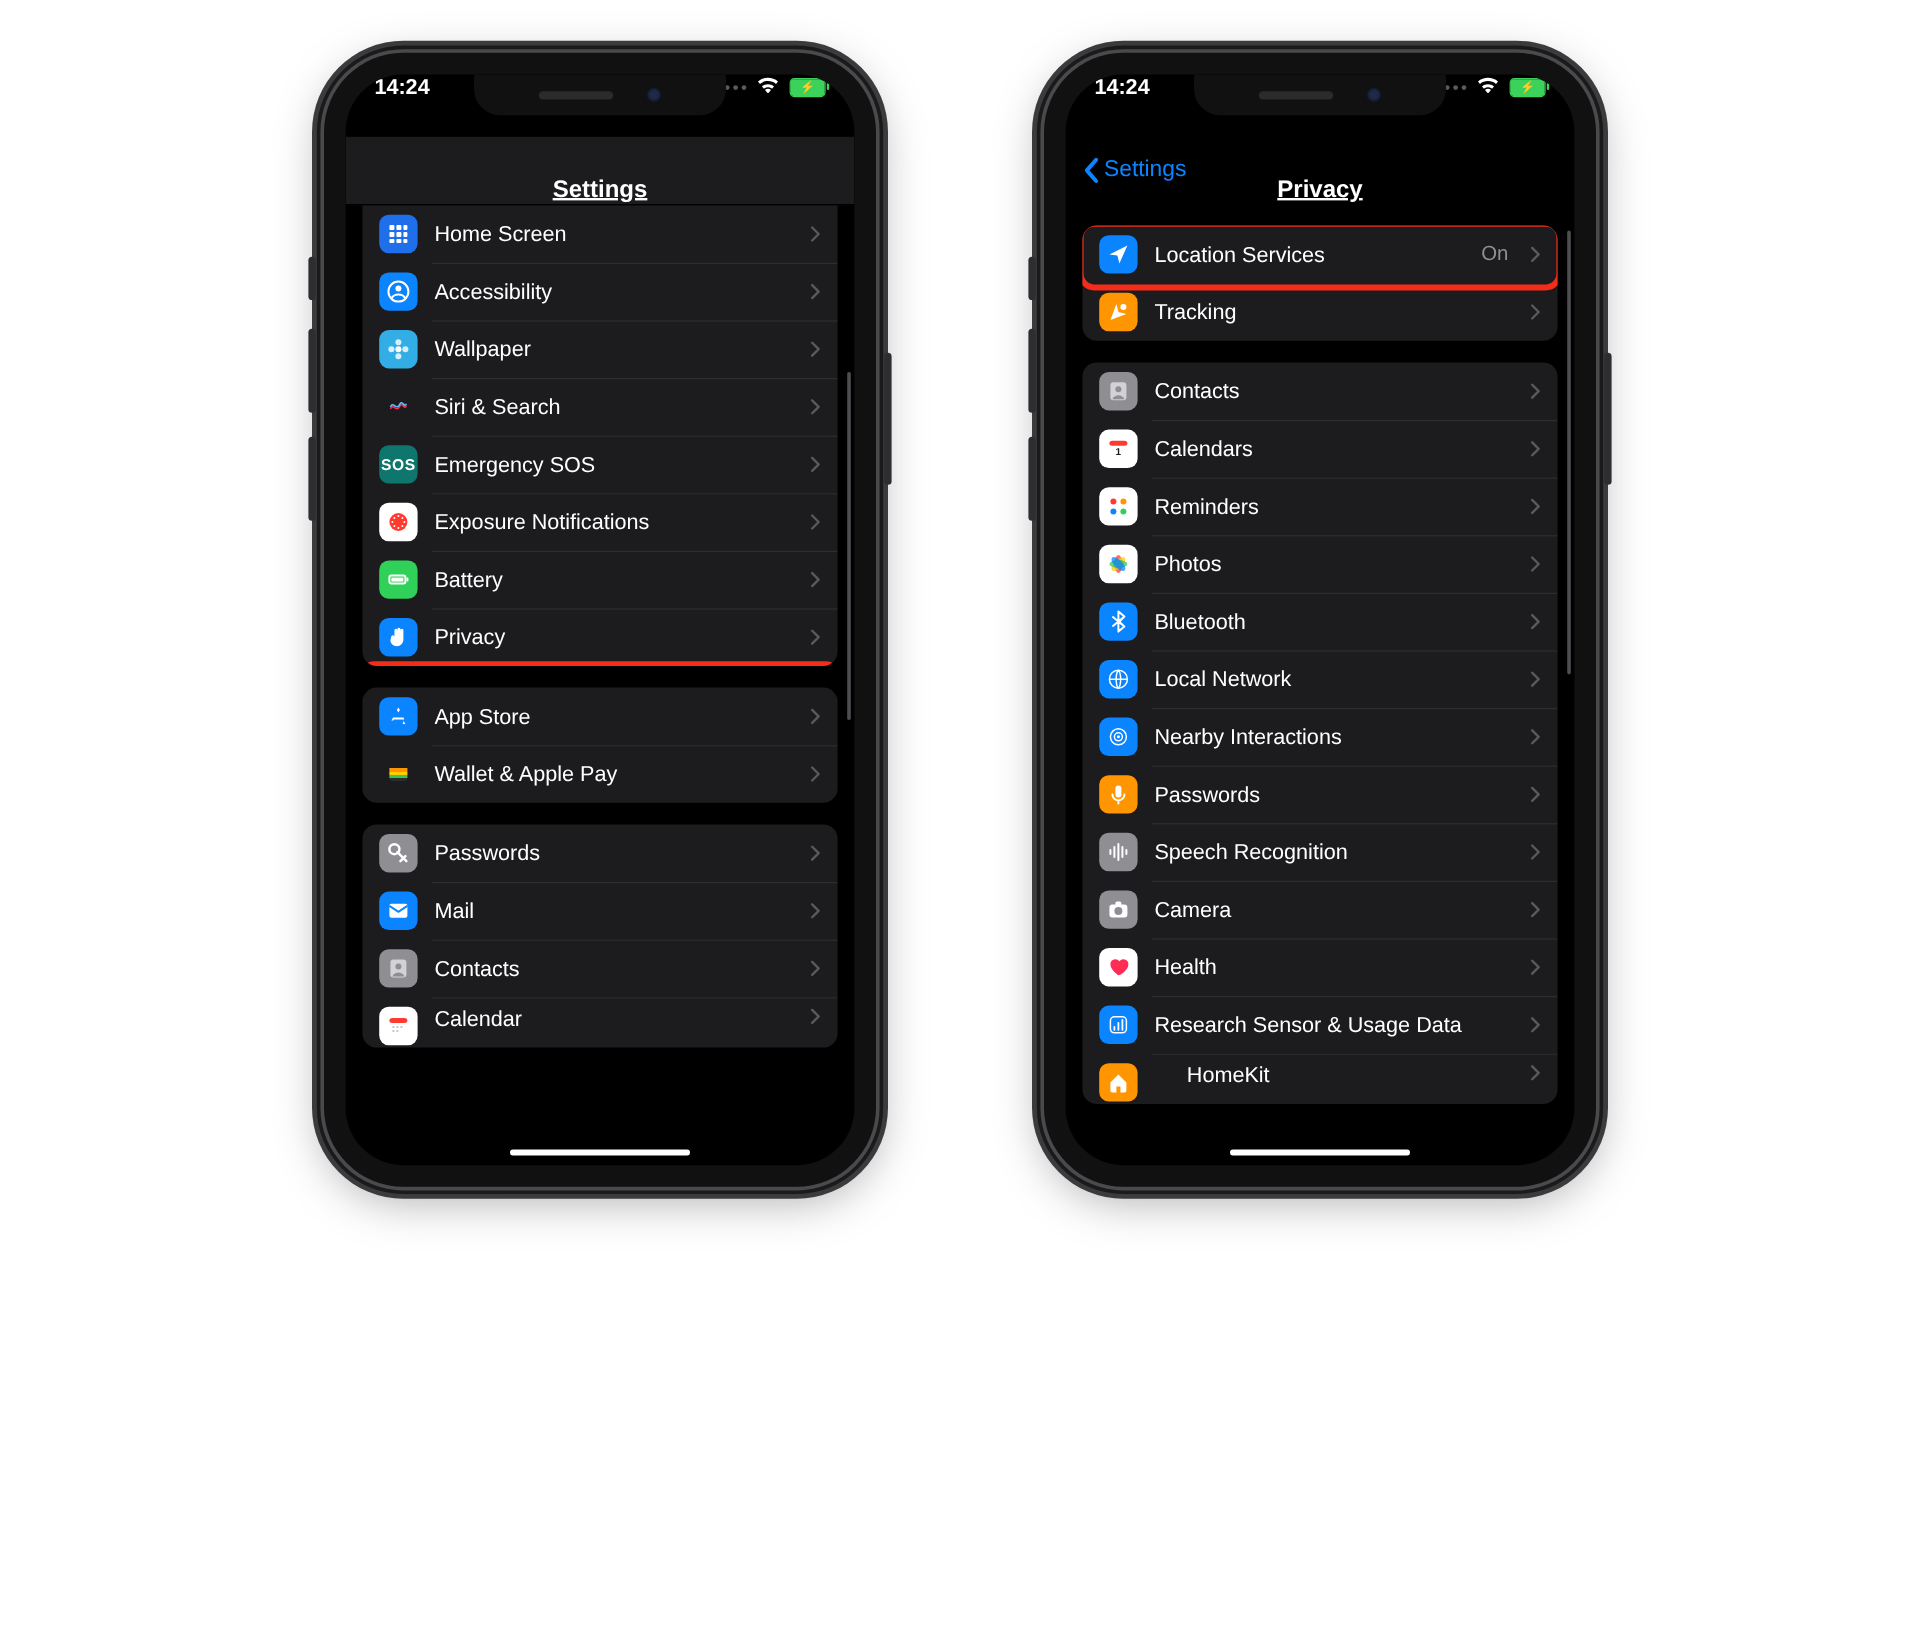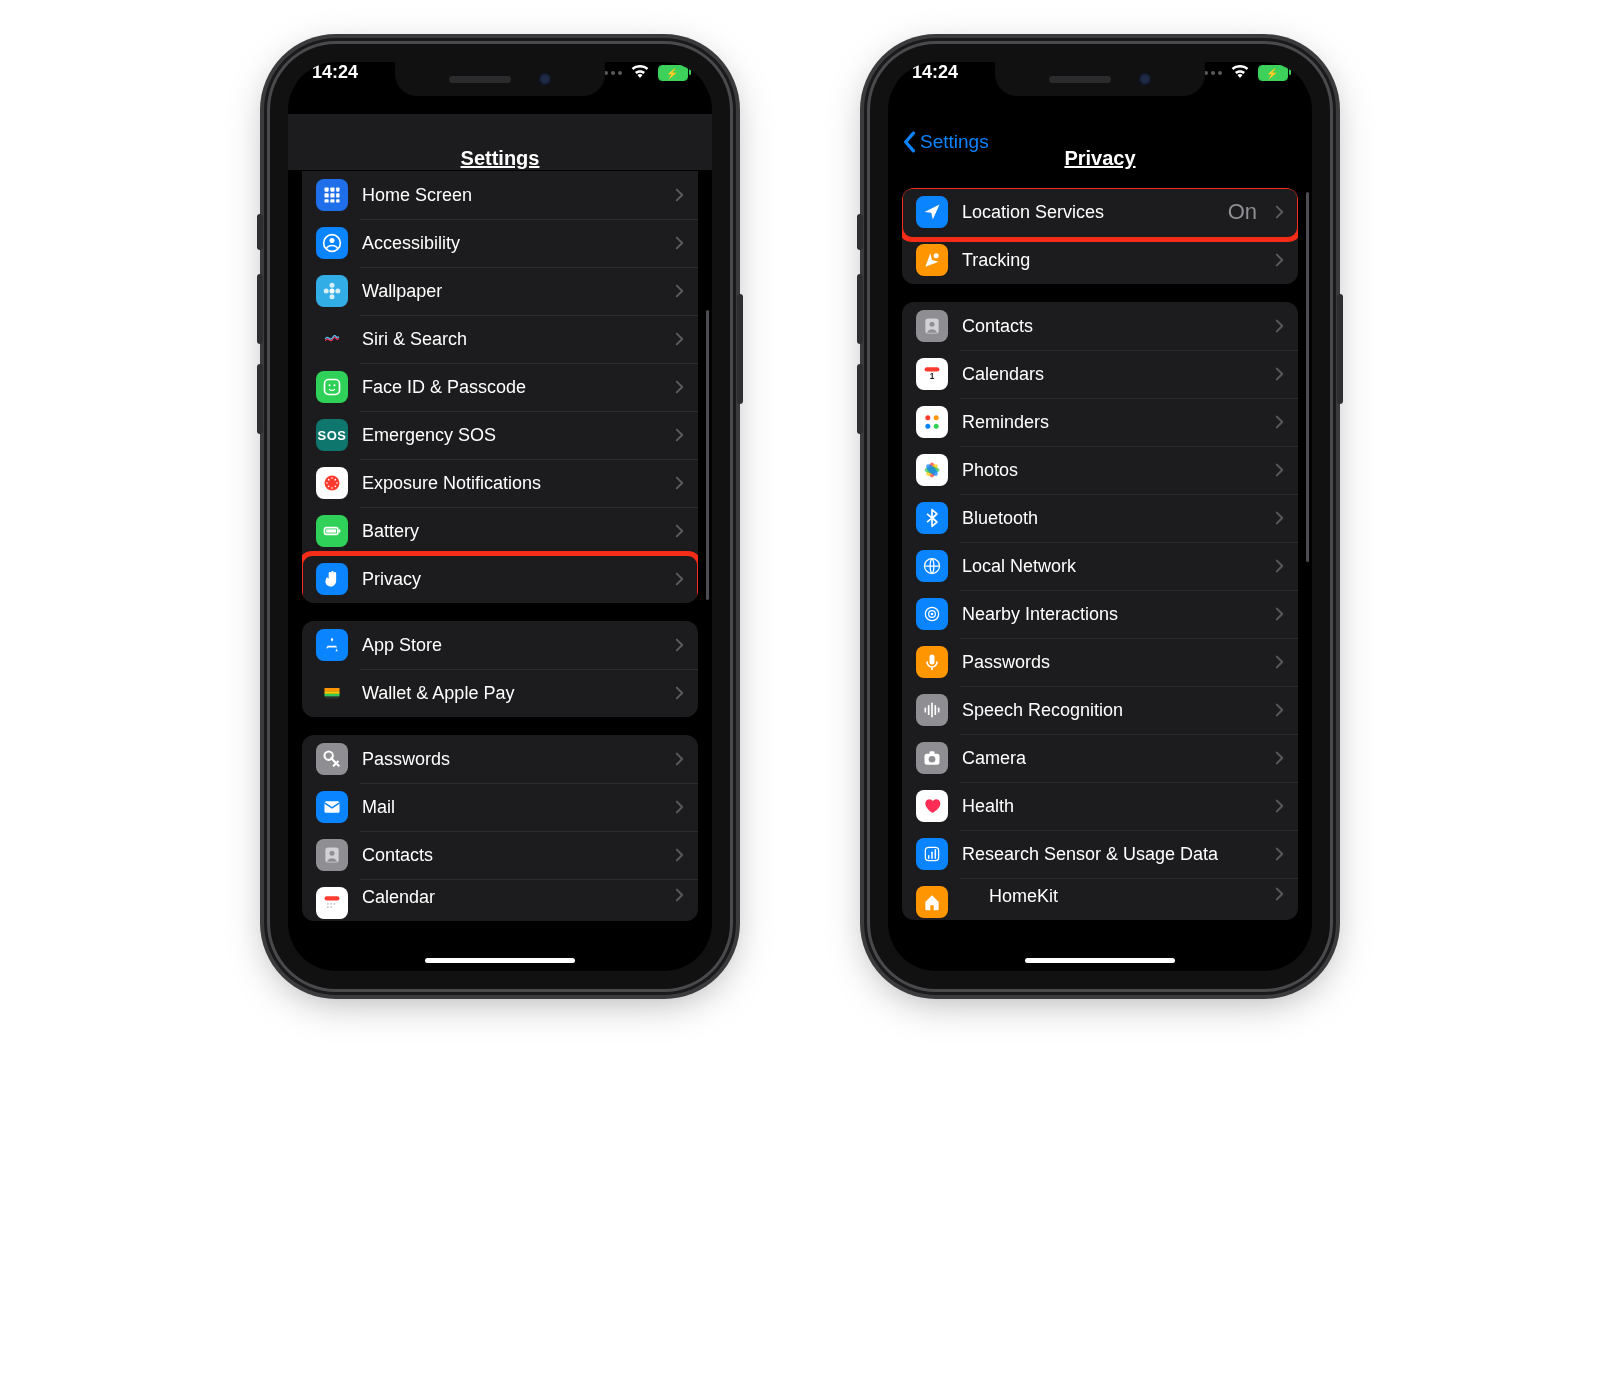--- a/index.html
+++ b/index.html
@@ -105,21 +105,21 @@
   .row + .row:before {
     content:''; position:absolute; left:58px; right:0; top:0; height:1px; background: var(--row-border);
   }
   .app-icon {
     width:32px; height:32px; border-radius:8px; flex:0 0 32px;
     display:flex; align-items:center; justify-content:center;
     font-size:18px; color:#fff;
   }
   .app-icon svg { width:20px; height:20px; display:block; }
   .row-label { flex:1; white-space:nowrap; overflow:hidden; text-overflow:ellipsis; }
-  .row-value { color: var(--text-sec); font-size:22px; margin-right:4px; }
+  .row-value { color: var(--text-sec); font-size:17px; margin-right:4px; }
   .chev { color: var(--chevron); font-size:22px; line-height:1; margin-left:auto; }
   .chev svg { width:9px; height:16px; display:block; }
 
   .highlight-ring {
     position:absolute; border:5px solid var(--highlight); border-radius:14px; pointer-events:none; z-index:15;
   }
 
   
   .home-ind {
     position:absolute; bottom:8px; left:50%; transform:translateX(-50%);
@@ -227,36 +227,20 @@
               </div>
               <div class="row">
                 <span class="app-icon" style="background: rgb(28, 28, 30);">
                   <svg viewBox="0 0 24 24" fill="currentColor">
                     <circle cx="12" cy="12" r="10" fill="#1c1c1e"></circle>
                     <path d="M4 14c3-6 6 4 9-2s5 4 7-1" fill="none" stroke="#ff2d55" stroke-width="1.5"></path>
                     <path d="M4 12c3-6 6 4 9-2s5 4 7-1" fill="none" stroke="#5ac8fa" stroke-width="1.5"></path>
                   </svg>
                 </span>
                 <span class="row-label">Siri &amp; Search</span>
-                <span class="chev">
-                  <svg viewBox="0 0 10 16" fill="none" stroke="#5a5a5e" stroke-width="2.2" stroke-linecap="round" stroke-linejoin="round">
-                    <polyline points="2,2 8,8 2,14"></polyline>
-                  </svg>
-                </span>
-              </div>
-              <div class="row">
-                <span class="app-icon" style="background: rgb(48, 209, 88);">
-                  <svg viewBox="0 0 24 24" fill="currentColor">
-                    <rect x="3" y="3" width="18" height="18" rx="5" fill="none" stroke="currentColor" stroke-width="2"></rect>
-                    <circle cx="9" cy="10" r="1.2"></circle>
-                    <circle cx="15" cy="10" r="1.2"></circle>
-                    <path d="M9 15c1 1.5 5 1.5 6 0" fill="none" stroke="currentColor" stroke-width="1.5" stroke-linecap="round"></path>
-                  </svg>
-                </span>
-                <span class="row-label">Face ID &amp; Passcode</span>
                 <span class="chev">
                   <svg viewBox="0 0 10 16" fill="none" stroke="#5a5a5e" stroke-width="2.2" stroke-linecap="round" stroke-linejoin="round">
                     <polyline points="2,2 8,8 2,14"></polyline>
                   </svg>
                 </span>
               </div>
               <div class="row">
                 <span class="app-icon" style="background: #0f766e;">
                   <span style="font-weight:800;font-size:13px;letter-spacing:.5px">SOS</span>
                 </span>

